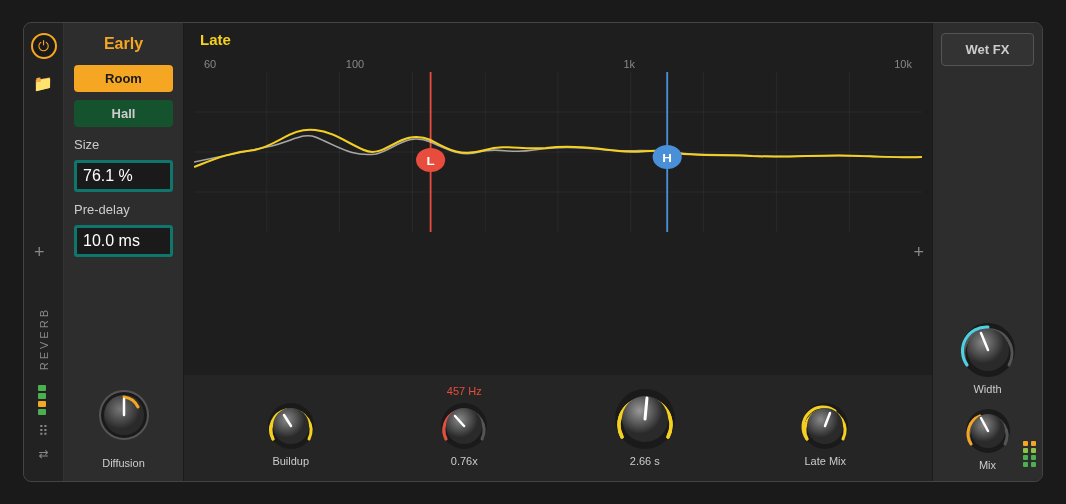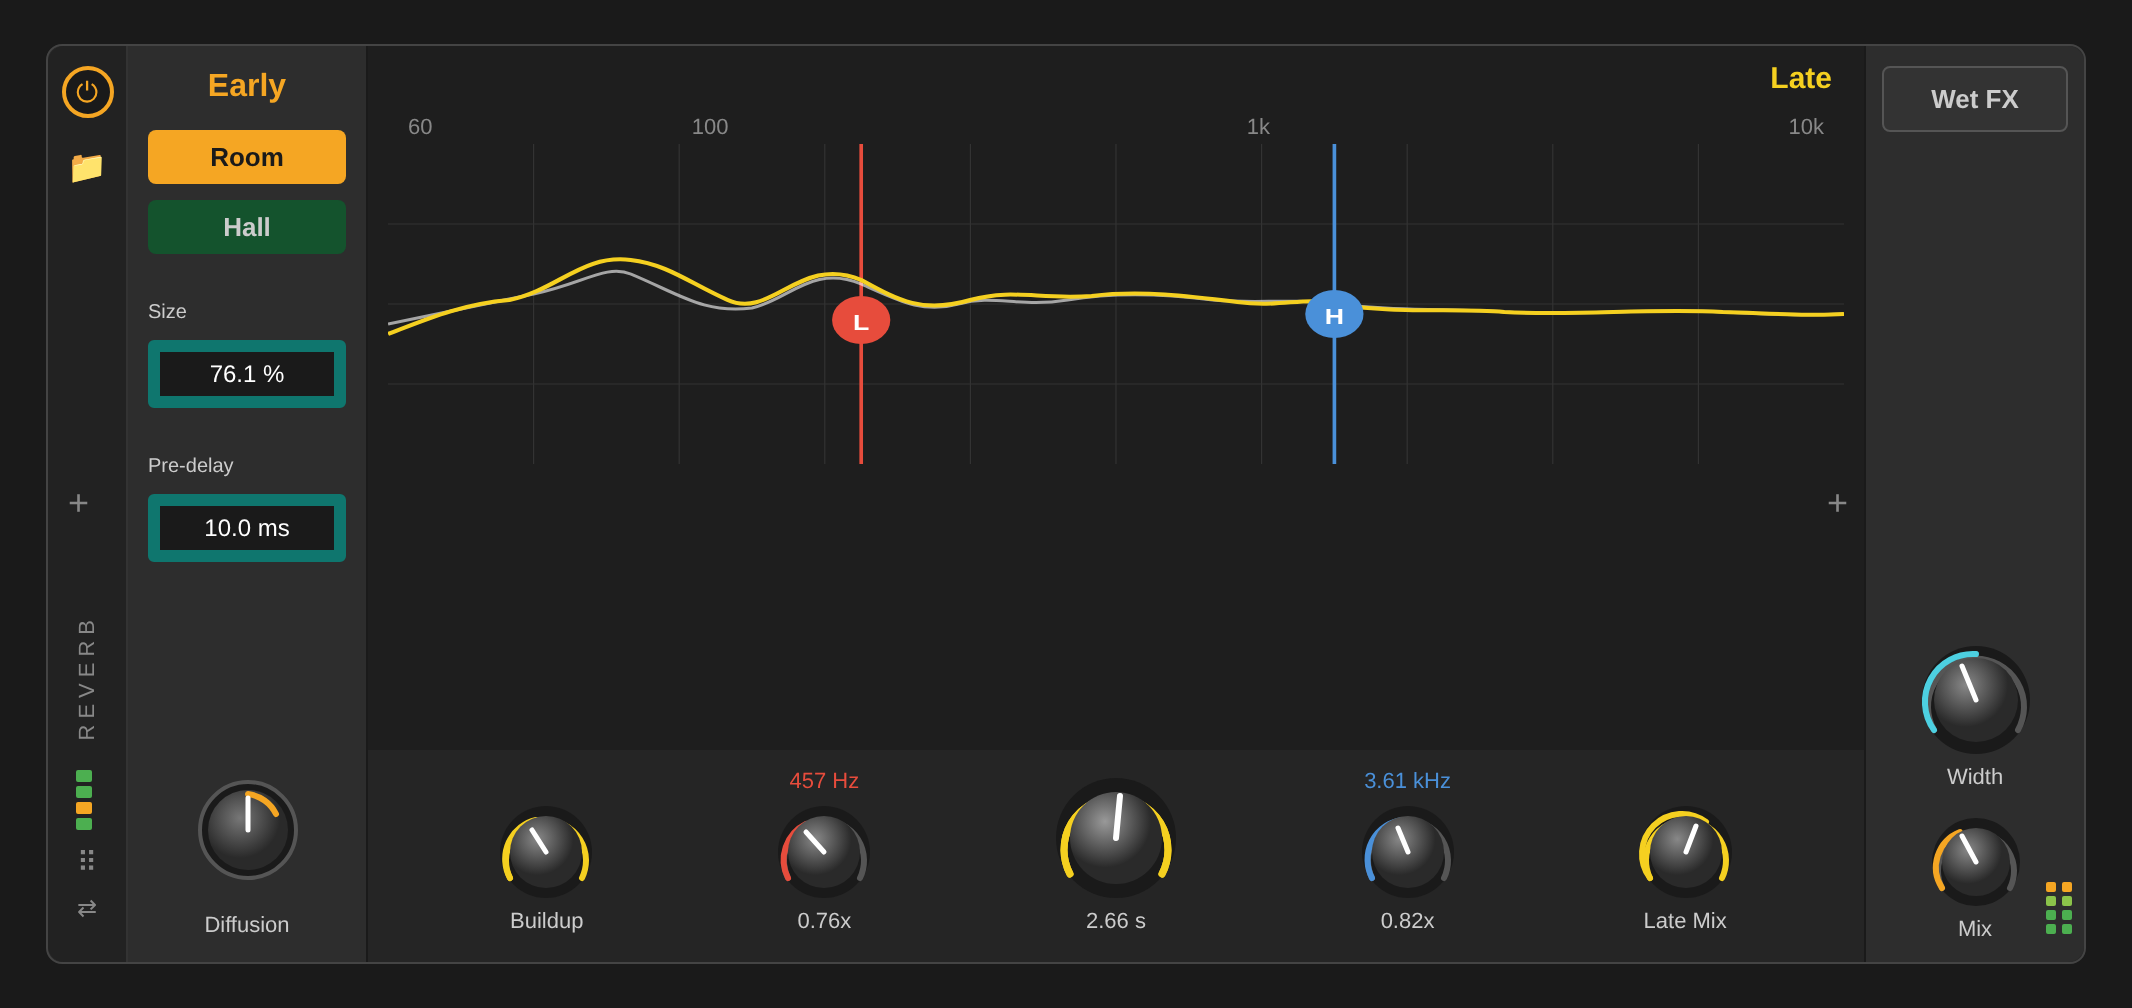--- a/index.html
+++ b/index.html
@@ -131,32 +131,32 @@
       text-align: center;
     }
 
     .mode-btn.inactive {
       background: #14532d;
       color: #ccc;
     }
 
     .param-label {
       color: #ccc;
-      font-size: 10px;
-      margin-top: 16px;
+      font-size: 13px;
+      margin-top: 2px;
     }
 
     .param-value {
       background: #1a1a1a;
       color: #fff;
-      border: 6px solid #0f766e;
+      border: 3px solid #0f766e;
       border-radius: 3px;
       padding: 4px 6px;
-      font-size: 12px;
-      text-align: center;
+      font-size: 16px;
+      text-align: left;
       width: 100%;
     }
 
     .diffusion-section {
       margin-top: auto;
       display: flex;
       flex-direction: column;
       align-items: center;
       gap: 16px;
     }
@@ -170,21 +170,21 @@
     
     .main-area {
       flex: 1;
       display: flex;
       flex-direction: column;
       background: #1e1e1e;
     }
 
     .late-header {
       padding: 8px 16px;
-      text-align: right;
+      text-align: left;
       color: #f5d020;
       font-size: 15px;
       font-weight: bold;
     }
 
     .eq-display {
       flex: 1;
       position: relative;
       margin: 0 10px;
     }
@@ -486,39 +486,20 @@
               <radialGradient id="knobGrad3" cx="38%" cy="32%">
                 <stop offset="0%" stop-color="#999"></stop>
                 <stop offset="100%" stop-color="#2a2a2a"></stop>
               </radialGradient>
             </defs>
           </svg>
         </div>
         <div class="knob-label">2.66 s</div>
       </div>
 
-      <div class="knob-group">
-        <div class="freq-label-blue">3.61 kHz</div>
-        <div class="knob-container">
-          <svg width="50" height="50" viewBox="0 0 50 50">
-            <circle cx="25" cy="25" r="23" fill="#1a1a1a"></circle>
-            <path d="M 7 38 A 20 20 0 1 1 43 38" stroke="#555" stroke-width="3" fill="none" stroke-linecap="round"></path>
-            <path d="M 7 38 A 20 20 0 0 1 22 9" stroke="#4a90d9" stroke-width="3" fill="none" stroke-linecap="round"></path>
-            <circle cx="25" cy="25" r="18" fill="url(#knobGrad4)"></circle>
-            <line x1="25" y1="25" x2="20" y2="13" stroke="white" stroke-width="2.5" stroke-linecap="round"></line>
-            <defs>
-              <radialGradient id="knobGrad4" cx="38%" cy="32%">
-                <stop offset="0%" stop-color="#888"></stop>
-                <stop offset="100%" stop-color="#2a2a2a"></stop>
-              </radialGradient>
-            </defs>
-          </svg>
-        </div>
-        <div class="knob-label">0.82x</div>
-      </div>
 
       <div class="knob-group">
         <div class="knob-container">
           <svg width="50" height="50" viewBox="0 0 50 50">
             <circle cx="25" cy="25" r="23" fill="#1a1a1a"></circle>
             <path d="M 7 38 A 20 20 0 1 1 43 38" stroke="#f5d020" stroke-width="3" fill="none" stroke-linecap="round"></path>
             <path d="M 7 38 A 20 20 0 0 1 35 10" stroke="#f5d020" stroke-width="3" fill="none" stroke-linecap="round"></path>
             <circle cx="25" cy="25" r="18" fill="url(#knobGrad5)"></circle>
             <line x1="25" y1="25" x2="30" y2="12" stroke="white" stroke-width="2.5" stroke-linecap="round"></line>
             <defs>

